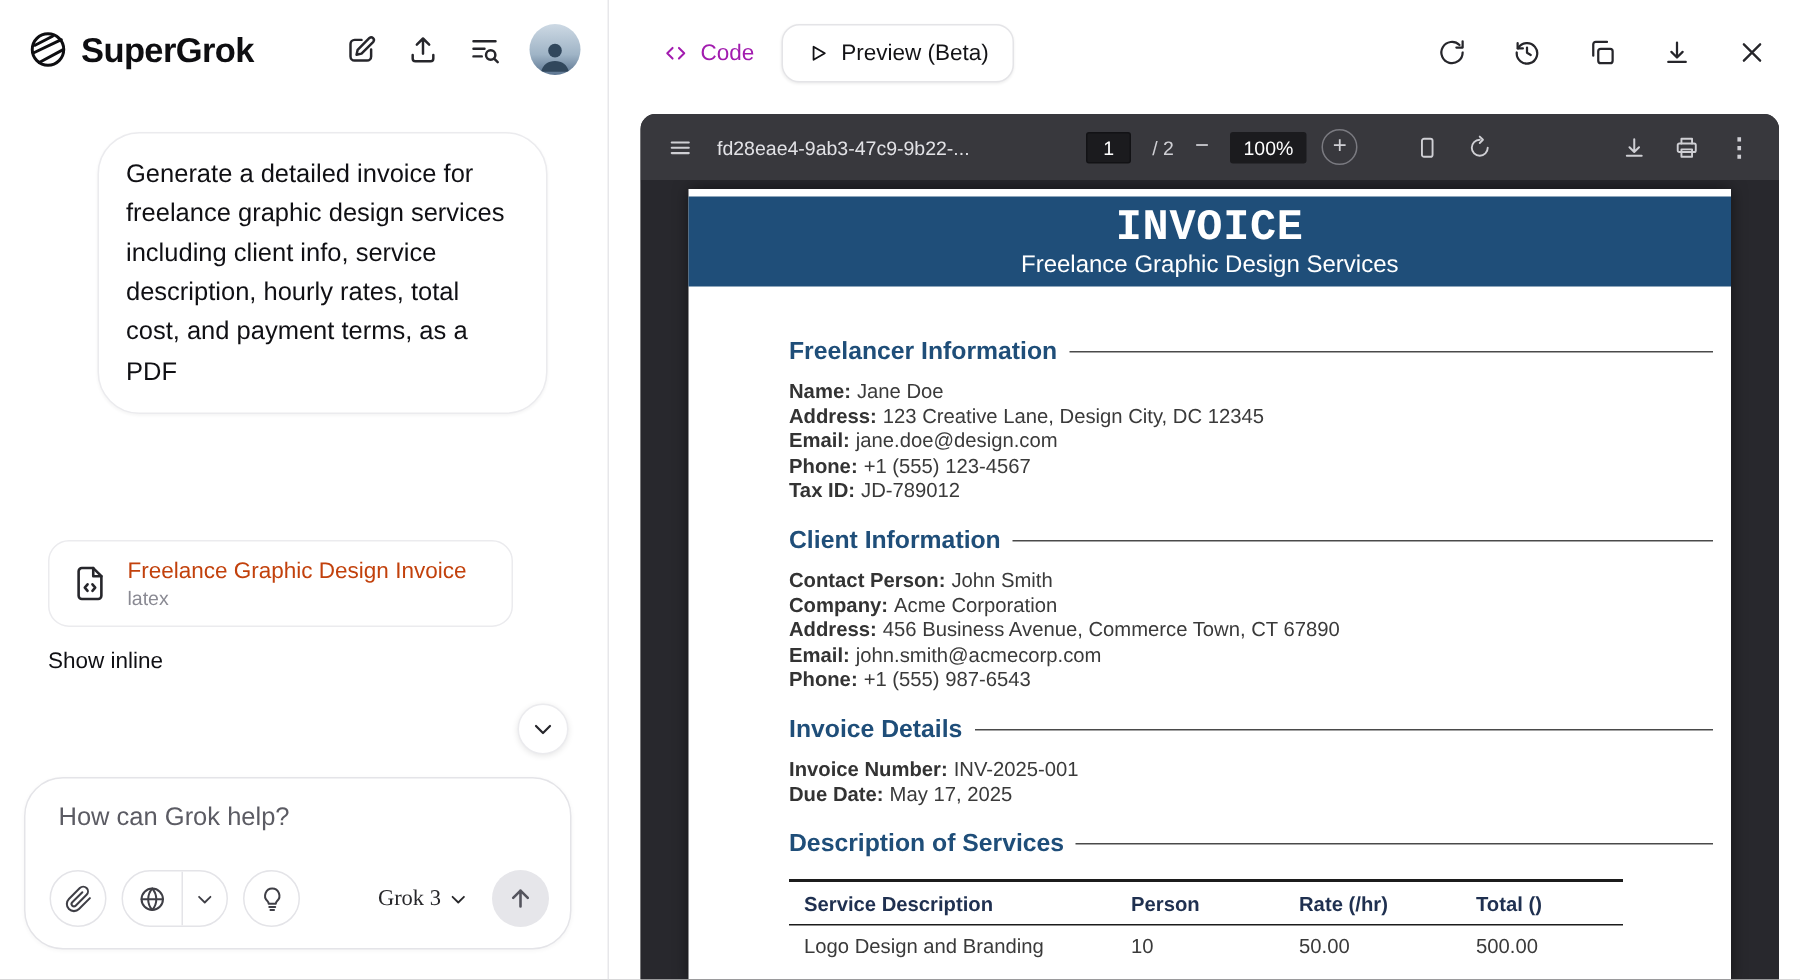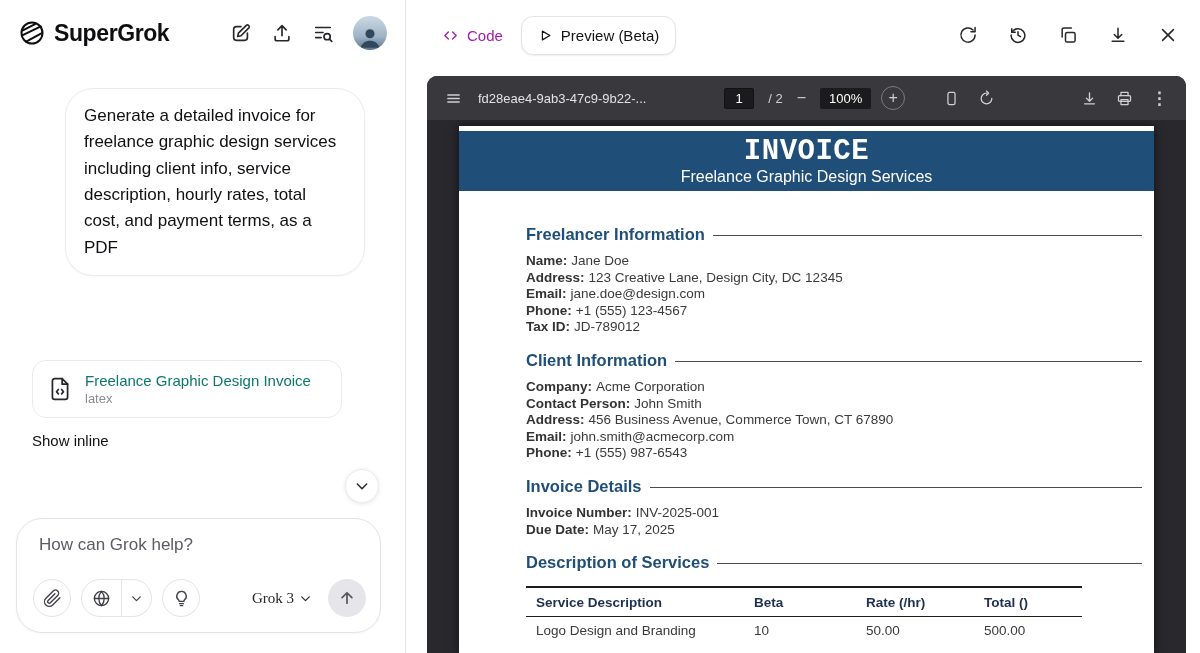--- a/index.html
+++ b/index.html
@@ -24,21 +24,21 @@
   .avatar svg { width:26px; height:26px; color:#31475c; }
 
   .chat { flex:1; padding:30px 24px 0 24px; position:relative; }
   .user-bubble { margin-left:41px; width:300px; border:1px solid #ebebee; border-radius:28px;
     padding:14px 18px; font-size:17px; line-height:1.55; color:#101014; background:#fff;
     box-shadow:0 1px 2px rgba(0,0,0,.04); }
   .file-card { margin-top:84px; margin-left:8px; width:310px; border:1px solid #ebebee;
     border-radius:14px; padding:10px 14px; display:flex; align-items:center; gap:12px;
     cursor:pointer; background:#fff; }
   .file-card svg { width:26px; height:26px; color:#26262b; flex:0 0 auto; }
-  .file-title { font-size:15px; color:#0f766e; line-height:19px; }
+  .file-title { font-size:15px; color:#c2410c; line-height:19px; }
   .file-sub { font-size:13px; color:#8a8a93; line-height:17px; }
   .show-inline { margin:14px 16px 0 8px; font-size:15px; color:#101014; cursor:pointer; width:fit-content; }
 
   .scroll-btn { position:absolute; right:26px; top:469px; width:34px; height:34px;
     border-radius:50%; border:1px solid #ebebee; background:#fff; cursor:pointer;
     box-shadow:0 1px 4px rgba(0,0,0,.10); display:flex; align-items:center; justify-content:center;
     color:#26262b; }
   .scroll-btn svg { width:16px; height:16px; }
 
   .composer { position:absolute; left:16px; right:24px; bottom:20px; height:115px;
@@ -345,22 +345,22 @@
               <div class="field"><b>Email:</b><span>jane.doe@design.com</span></div>
               <div class="field"><b>Phone:</b><span>+1 (555) 123-4567</span></div>
               <div class="field"><b>Tax ID:</b><span>JD-789012</span></div>
             </div>
 
             <div class="sec-heading">
               <span>Client Information</span>
                 <span class="rule"></span>
             </div>
             <div class="fields">
+              <div class="field"><b>Contact Person:</b><span>John Smith</span></div>
               <div class="field"><b>Company:</b><span>Acme Corporation</span></div>
-              <div class="field"><b>Contact Person:</b><span>John Smith</span></div>
               <div class="field"><b>Address:</b><span>456 Business Avenue, Commerce Town, CT 67890</span></div>
               <div class="field"><b>Email:</b><span>john.smith@acmecorp.com</span></div>
               <div class="field"><b>Phone:</b><span>+1 (555) 987-6543</span></div>
             </div>
 
             <div class="sec-heading">
               <span>Invoice Details</span>
                 <span class="rule"></span>
             </div>
             <div class="fields">
@@ -369,21 +369,21 @@
             </div>
 
             <div class="sec-heading">
               <span>Description of Services</span>
                 <span class="rule"></span>
             </div>
 
             <div class="inv-table">
               <div class="inv-row head">
                 <span class="c0">Service Description</span>
-                <span>Beta</span>
+                <span>Person</span>
                 <span>Rate (/hr)</span>
                 <span>Total ()</span>
               </div>
               <div class="inv-row data">
                 <span class="c0">Logo Design and Branding</span>
                 <span>10</span>
                 <span>50.00</span>
                 <span>500.00</span>
               </div>
             </div>

